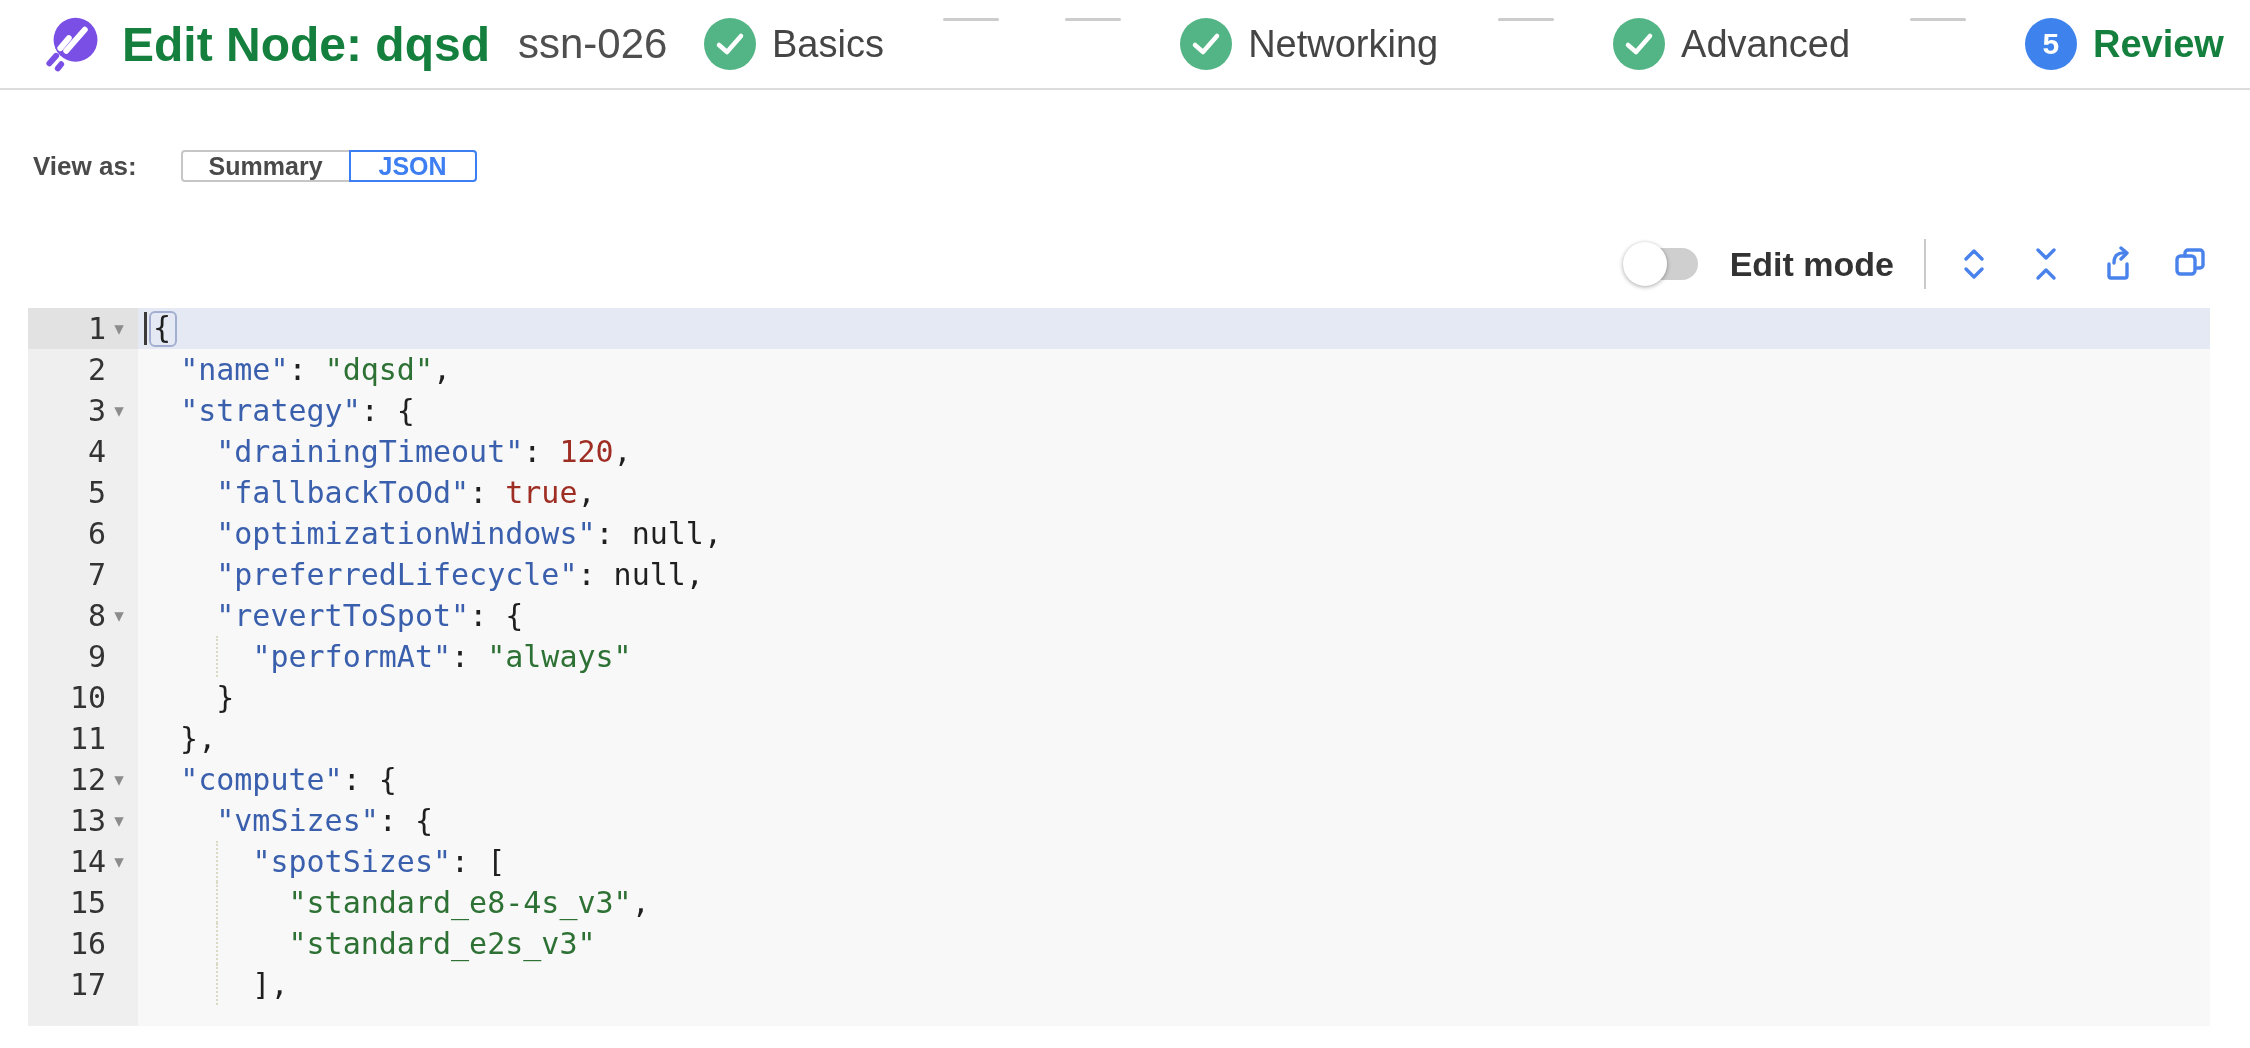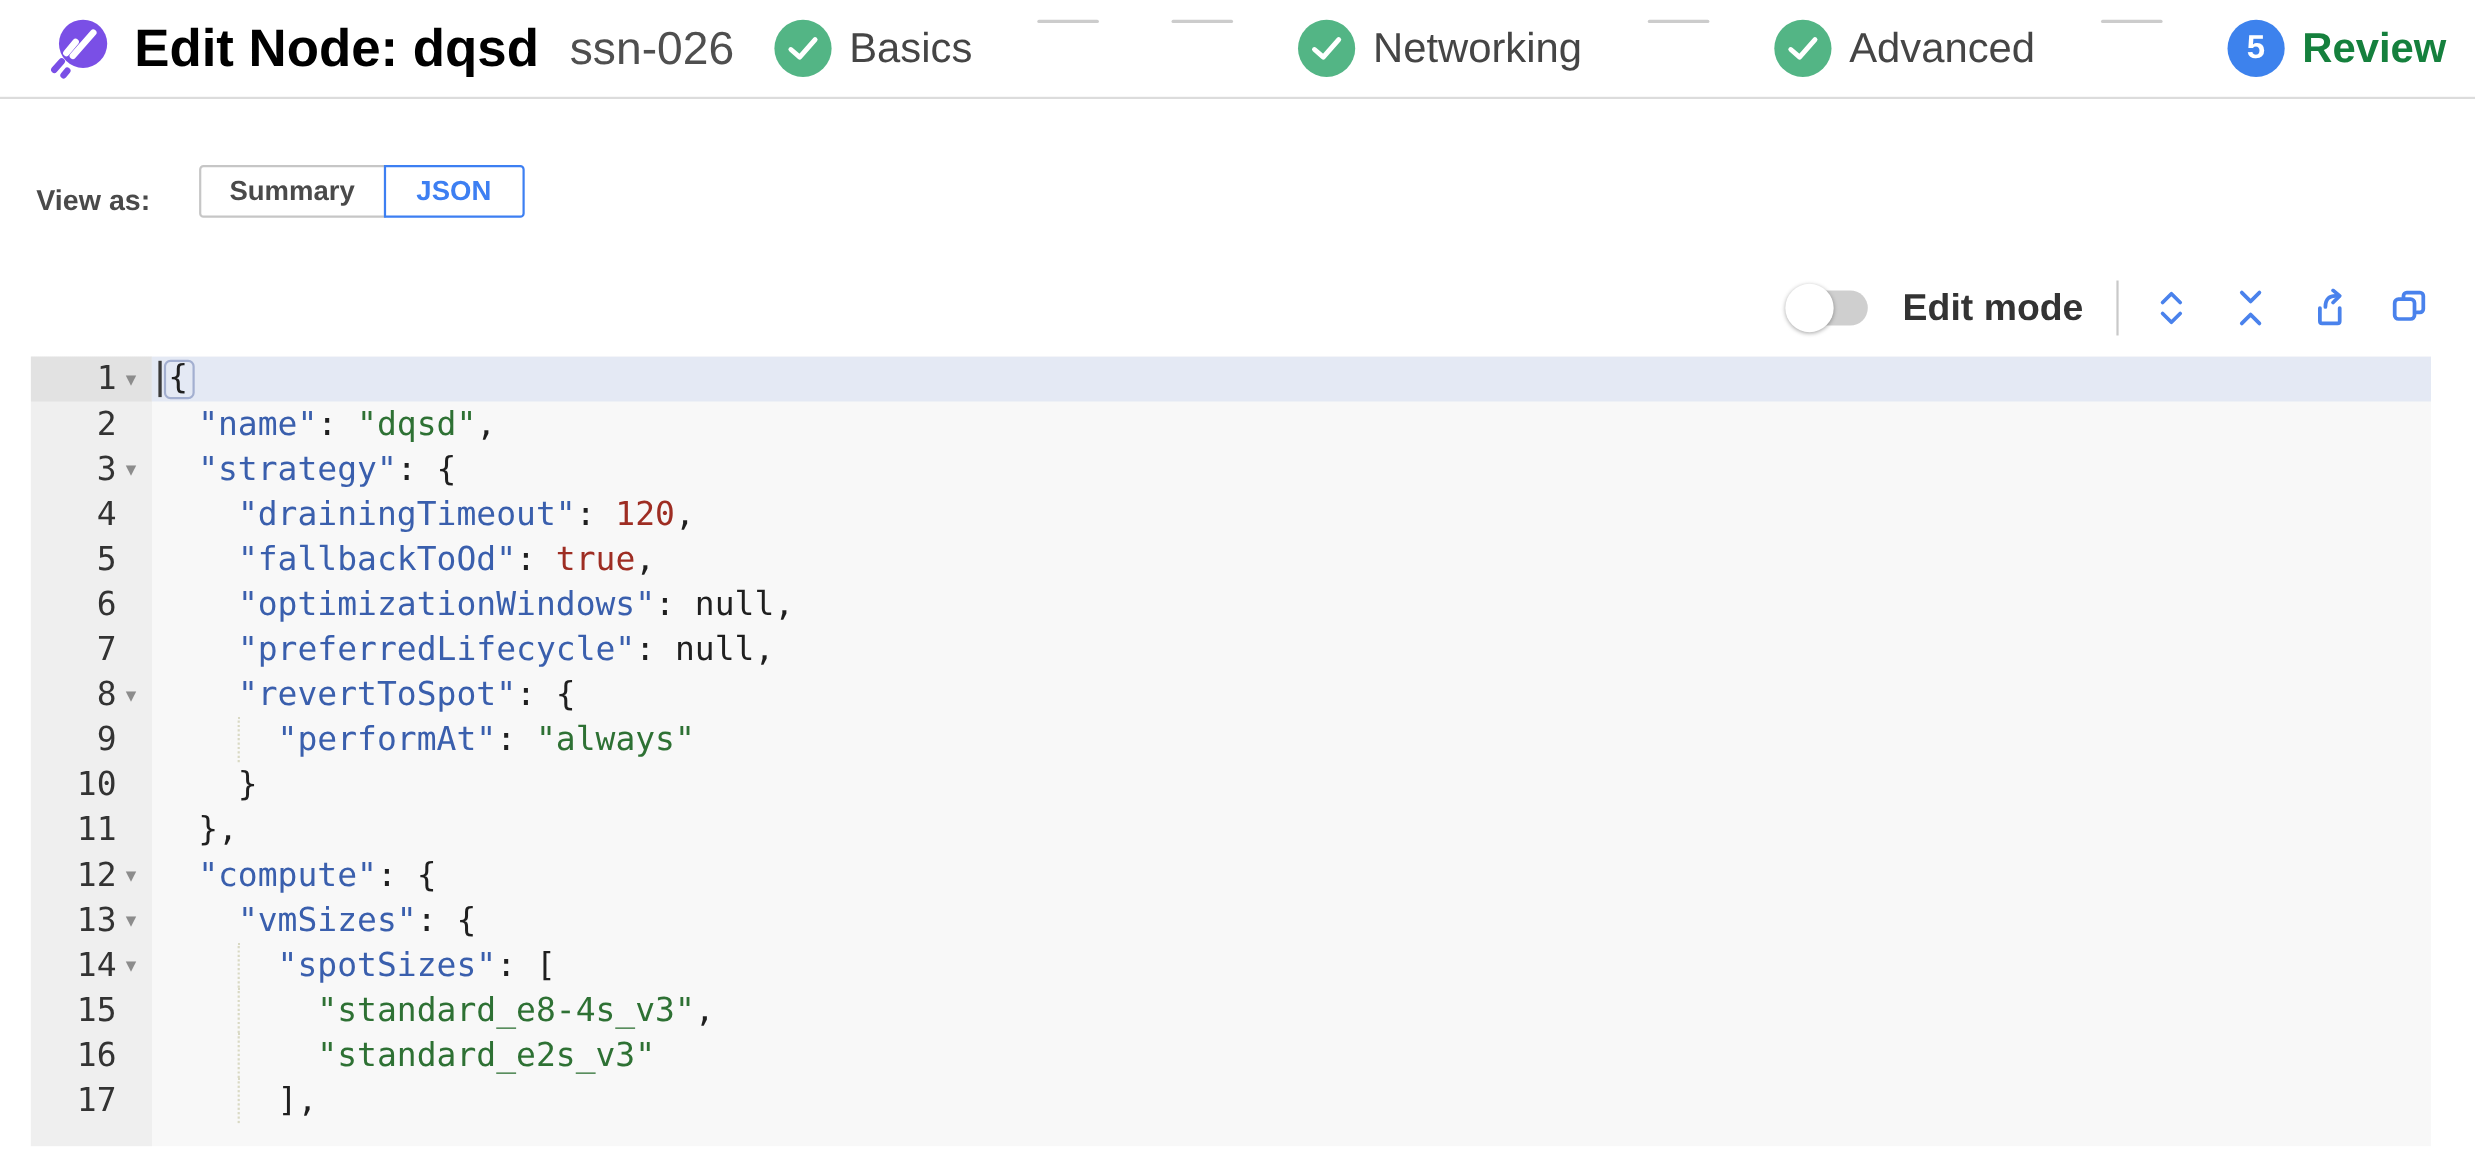--- a/index.html
+++ b/index.html
@@ -3,40 +3,40 @@
 <meta charset="utf-8">
 <style>
   * { margin:0; padding:0; box-sizing:border-box; }
   html,body { width:2250px; height:1048px; overflow:hidden; background:#fff;
               font-family:"Liberation Sans", sans-serif; }
 
   
   .header { height:90px; display:flex; align-items:center; padding:0 20px 0 46px;
             border-bottom:2px solid #dcdcdc; }
   .logo { width:54px; height:58px; flex:none; }
-  .page-title { font-size:48px; font-weight:bold; color:#000000; margin-left:22px; white-space:nowrap; }
+  .page-title { font-size:48px; font-weight:bold; color:#15803d; margin-left:22px; white-space:nowrap; }
   .page-subtitle-clip { width:152px; overflow:hidden; margin-left:28px; flex:none; }
   .page-subtitle { font-size:42px; color:#4f4f4f; white-space:nowrap; }
 
   .stepper { flex:1; display:flex; justify-content:space-between;
              margin-left:34px; margin-right:6px; }
   .step { display:flex; align-items:center; }
   .step-circle { width:52px; height:52px; border-radius:50%; flex:none;
                  display:flex; align-items:center; justify-content:center; }
   .step-done .step-circle { background:#53b585; }
   .step-current .step-circle { background:#3d82ed; color:#fff; font-size:30px; font-weight:bold; }
   .step-label { margin-left:16px; font-size:38px; color:#454545; white-space:nowrap; }
   .step-current .step-label { color:#15803d; font-weight:600; }
   .connector { width:56px; height:3px; background:#cccccc; border-radius:2px; flex:none; margin:0 6px; }
 
   
   .viewas-row { display:flex; align-items:flex-end; margin:60px 0 0 33px; }
   .viewas-label { font-size:26px; font-weight:bold; color:#4a4a4a; margin-right:44px; }
   .btn-group { display:inline-flex; }
-  .seg-btn { height:48px; min-width:128px; padding:0 26px; background:#fff; font-size:25px;
+  .seg-btn { height:32px; min-width:128px; padding:0 26px; background:#fff; font-size:25px;
              font-weight:bold; display:flex; align-items:center; justify-content:center; cursor:pointer; }
   .seg-btn.summary { border:2px solid #c6c6c6; border-radius:4px 0 0 4px; color:#4a4a4a; }
   .seg-btn.json { border:2px solid #3d7ff2; border-radius:0 4px 4px 0; color:#3d7ff2; margin-left:-2px; }
 
   
   .toolbar { display:flex; align-items:center; justify-content:flex-end;
              margin:56px 42px 0 0; height:52px; }
   .toggle { position:relative; width:72px; height:32px; border-radius:16px; background:#cfcfcf; flex:none; cursor:pointer; }
   .toggle .knob { position:absolute; left:-3px; top:-6px; width:44px; height:44px; border-radius:50%;
                   background:#fff; box-shadow:0 1px 4px rgba(0,0,0,0.35); }

